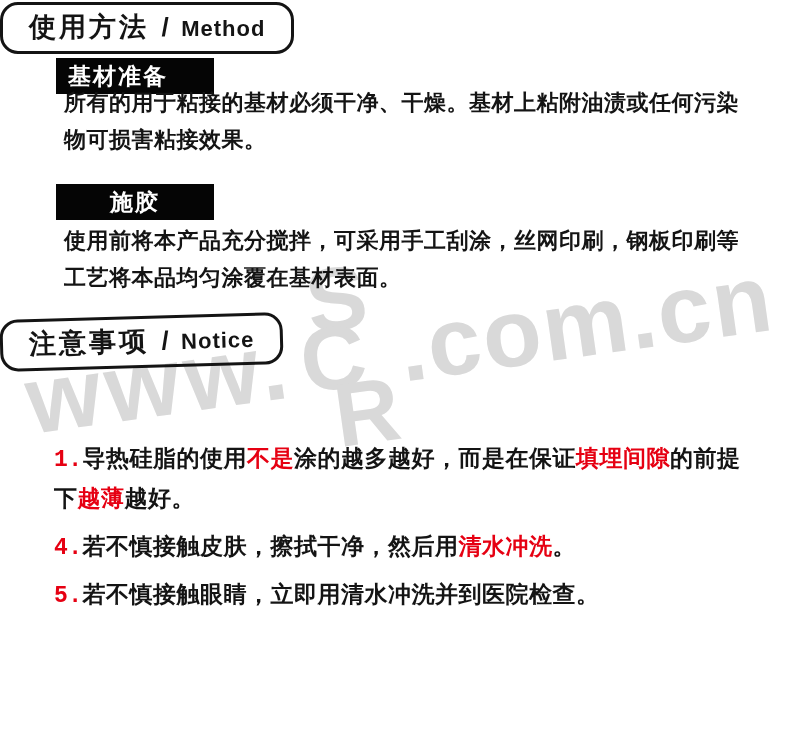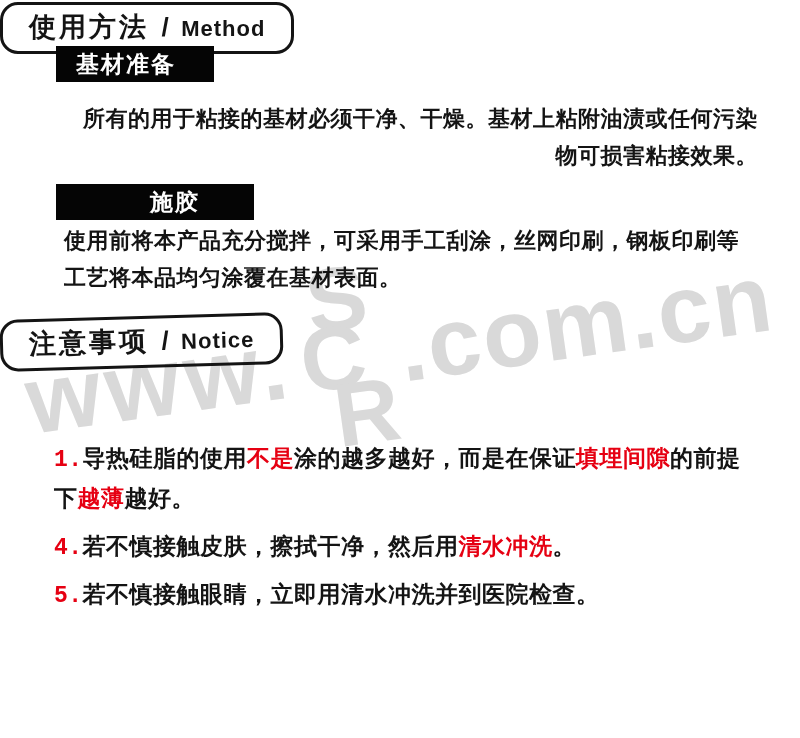--- a/index.html
+++ b/index.html
@@ -34,27 +34,27 @@
   }
   .title-box.tilt{transform:rotate(-1.6deg);}
   .title-cn{font-size:27px;letter-spacing:3px;}
   .title-sep{font-size:26px;margin:0 8px;}
   .title-en{font-size:22px;letter-spacing:1px;}
   .step-label{
     position:absolute;left:56px;width:158px;height:36px;
     background:var(--label-bg);color:var(--label-text);
     font-size:23px;display:flex;align-items:center;letter-spacing:2px;
   }
-  .step-label.label-1{top:46px;justify-content:flex-start;padding-left:20px;box-sizing:border-box;text-align:center;}
-  .step-label.label-2{top:184px;justify-content:center;padding-left:40px;}
+  .step-label.label-1{top:58px;justify-content:flex-start;padding-left:12px;box-sizing:border-box;text-align:center;}
+  .step-label.label-2{top:184px;justify-content:center;}
   .step-para{
     position:absolute;left:64px;width:694px;margin:0;
     font-size:22px;line-height:37px;color:var(--ink);letter-spacing:0.5px;
   }
-  .step-para.para-1{top:100px;text-align:right;}
+  .step-para.para-1{top:84px;}
   .step-para.para-2{top:222px;}
   .notice-list{position:absolute;left:54px;top:440px;width:708px;}
   .notice-item{margin:0 0 8px 0;font-size:23px;line-height:40px;letter-spacing:0.5px;font-family:Liberation Mono, monospace;}
   .notice-item .blk{color:var(--ink);}
   .notice-item .red{color:var(--red);}
 </style>
 </head>
 <body>
 
 <div class="page" style="--red: #e60012; --ink: #141414; --label-bg: #050505; --label-text: #ffffff; --wm: #d9d9d9; background: rgb(255, 255, 255);">

